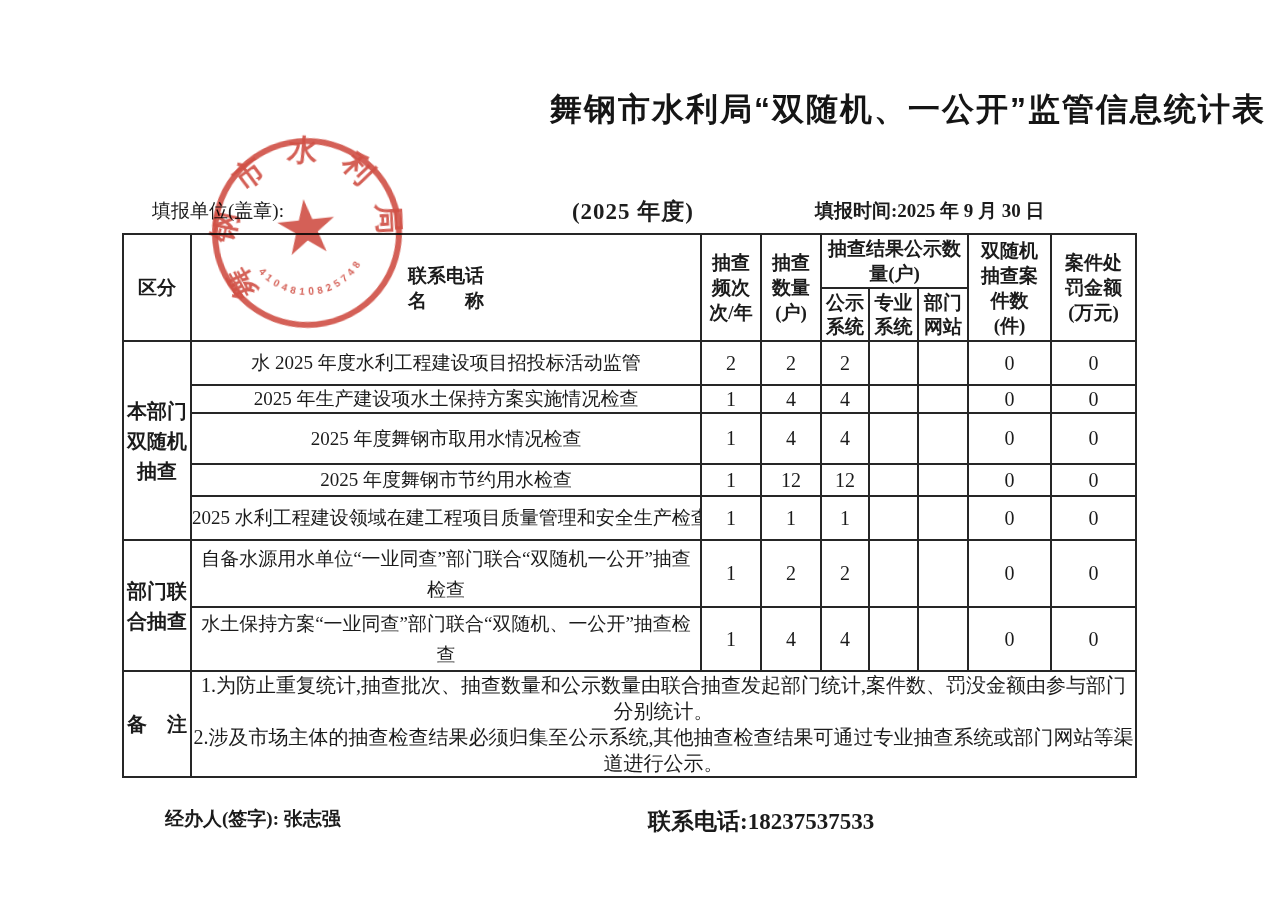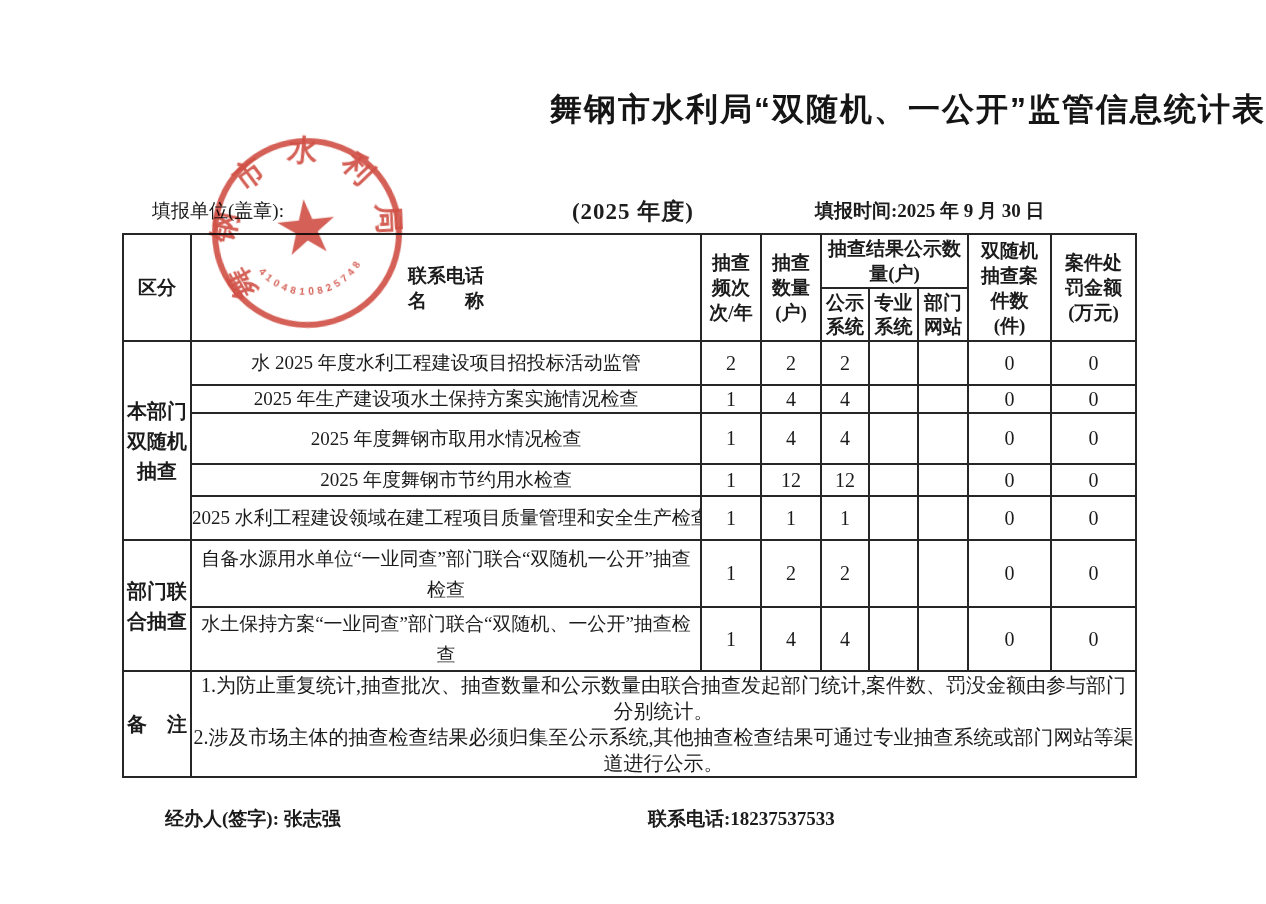--- a/index.html
+++ b/index.html
@@ -31,21 +31,21 @@
   .hdr-sub th{font-size:19px;line-height:24px;}
   .cell-group{font-size:20px;font-weight:600;line-height:30px;white-space:pre-line;border-radius:19px;}
   .cell-name{font-size:19px;white-space:nowrap;}
   .cell-name-wrap{font-size:19px;text-align:left;padding:2px 6px;line-height:31px;white-space:normal;}
   .cell-num{font-size:20px;}
   .cell-remarks{
     text-align:left;padding:2px 8px;font-size:20px;line-height:26px;
     white-space:pre-line;font-weight:500;
   }
   .footer-handler{position:absolute;top:806px;left:165px;font-size:19px;font-weight:600;}
-  .footer-phone{position:absolute;top:806px;left:648px;font-size:19px;font-weight:600;}
+  .footer-phone{position:absolute;top:806px;left:648px;font-size:23px;font-weight:600;}
   .stamp{
     position:absolute;top:133px;left:207px;width:200px;height:200px;
     mix-blend-mode:multiply;opacity:0.88;filter:blur(0.3px);
     transform:rotate(-6deg);pointer-events:none;
   }
   .stamp text{font-family:"Liberation Sans","DejaVu Sans",sans-serif;font-weight:700;}
 </style>
 </head>
 <body>
 

